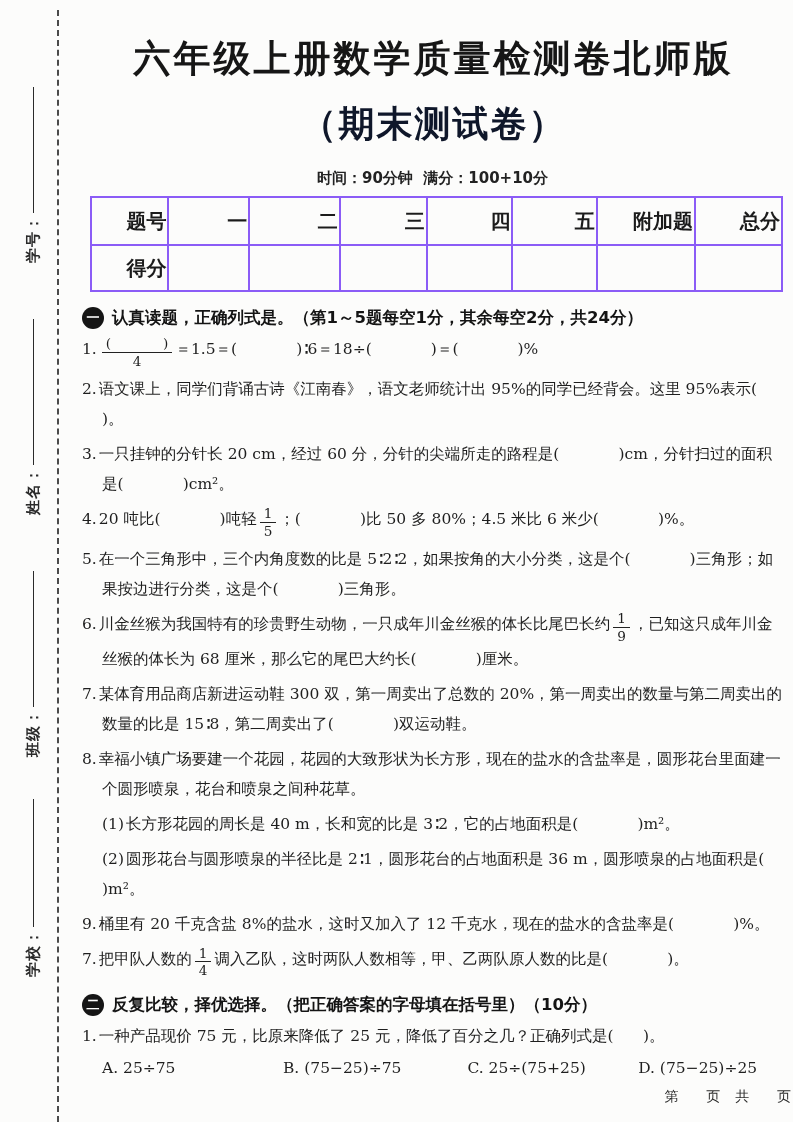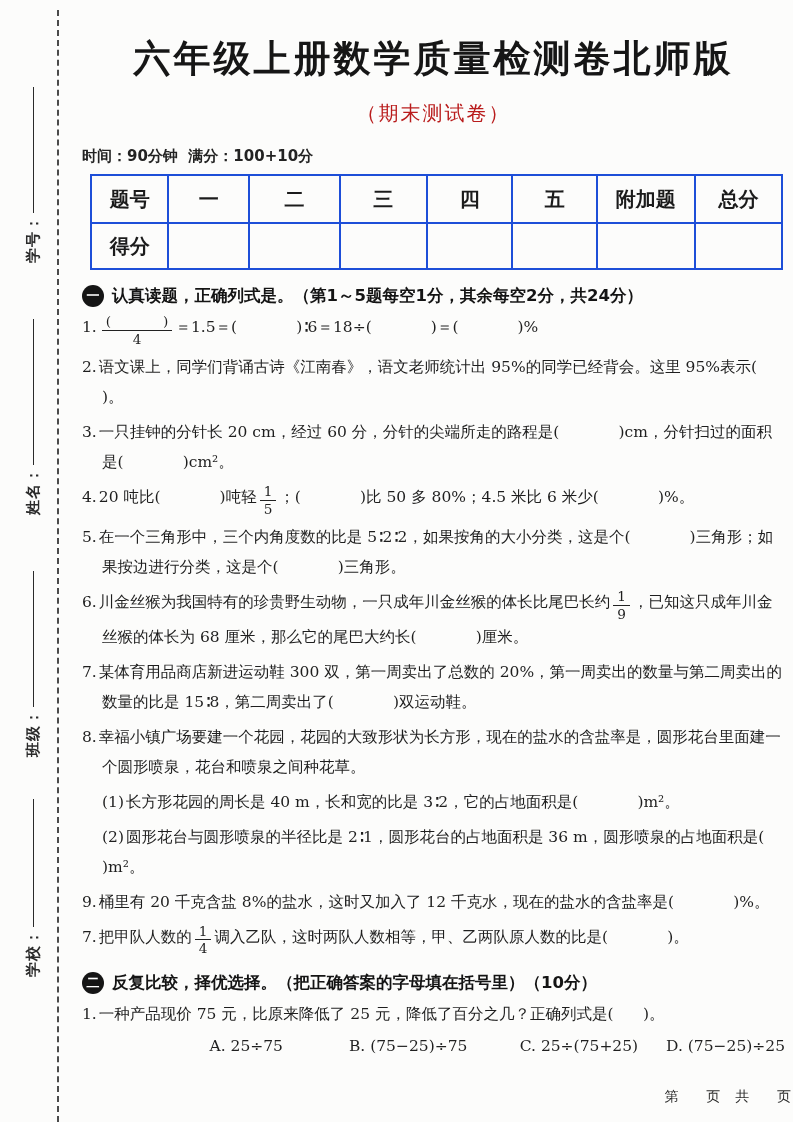--- a/index.html
+++ b/index.html
@@ -31,35 +31,35 @@
   .main{
     position:absolute;left:58px;top:0;width:735px;height:942px;
     padding:0 8px 0 24px;box-sizing:border-box;
   }
   .title{
     margin:34px 0 0 0;text-align:center;
     font-family:var(--sans);font-weight:800;font-size:37px;letter-spacing:3px;color:#161616;
   }
   .subtitle{
     margin:16px 0 0 0;text-align:center;
-    font-family:var(--sans);font-weight:400;font-size:20px;letter-spacing:2px;color:#b91c1c;
+    font-family:var(--sans);font-weight:700;font-size:36px;letter-spacing:2px;color:#0f172a;
   }
   .meta{
-    margin-top:20px;text-align:left;padding-right:2px;
+    margin-top:20px;text-align:center;padding-right:2px;
     font-family:var(--sans);font-weight:700;font-size:15px;color:#222;
     white-space:pre-wrap;
   }
   
   table.score{
     border-collapse:collapse;table-layout:fixed;
     width:693px;margin:8px 0 0 8px;
     font-family:var(--sans);
   }
   table.score td{
-    border:2px solid #1d4ed8;height:42px;text-align:center;vertical-align:middle;
+    border:2px solid #8b5cf6;height:42px;text-align:right;vertical-align:middle;
     font-size:20px;font-weight:700;color:#1b1b1b;font-family:Liberation Mono, monospace;
   }
   table.score tr:first-child td{height:44px;}
   
   .section{margin-top:15px;}
   .sec-head{display:flex;align-items:center;gap:8px;
     font-family:var(--sans);font-weight:800;font-size:16.5px;color:#141414;}
   .badge{
     flex:0 0 auto;width:22px;height:22px;border-radius:50%;
     background:#151515;color:#fff;text-align:center;line-height:22px;
@@ -73,21 +73,21 @@
   }
   .q.sub{padding-left:20px;text-indent:0;}
   .qno{font-weight:400;margin-right:2px;}
   .qt{white-space:pre-wrap;}
   .frac{
     display:inline-block;vertical-align:-0.85em;text-align:center;
     line-height:1.2;font-size:0.88em;margin:0 3px;text-indent:0;
   }
   .frac .fn{display:block;border-bottom:1.4px solid #222;padding:0 4px;white-space:pre;}
   .frac .fd{display:block;}
-  .opts{display:flex;margin:2px 0 0 0;padding-left:20px;font-size:15.5px;line-height:30px;text-align:right;}
+  .opts{display:flex;margin:2px 0 0 0;padding-left:20px;font-size:15.5px;line-height:30px;}
   .opt{flex:0 0 26.5%;white-space:pre;}
   .opt:nth-child(2){flex-basis:27%;}
   .opt:nth-child(3){flex-basis:25%;}
   .opt:last-child{flex:1 1 auto;}
   
   .footer{
     position:absolute;left:0;right:0;bottom:16px;text-align:right;
     font-size:14px;letter-spacing:2px;color:#2b2b2b;white-space:pre-wrap;
     font-family:var(--sans);
   }

